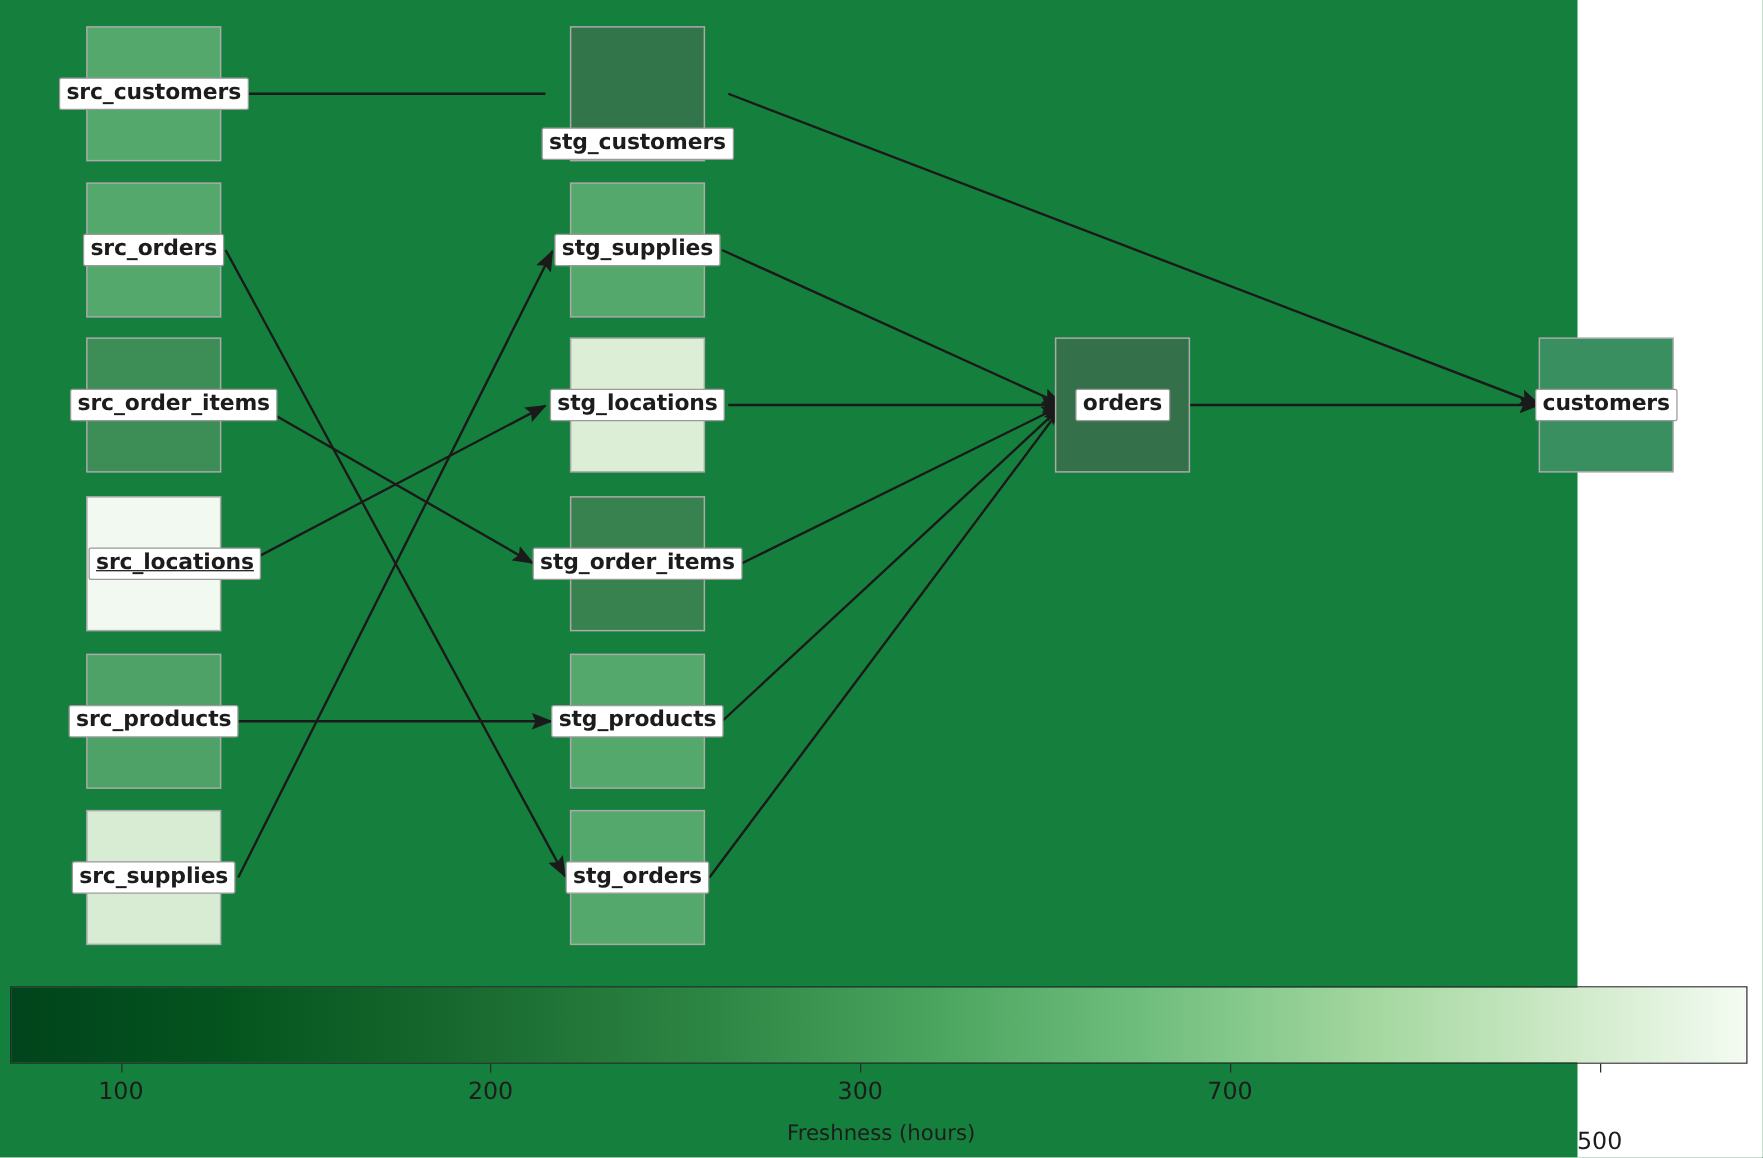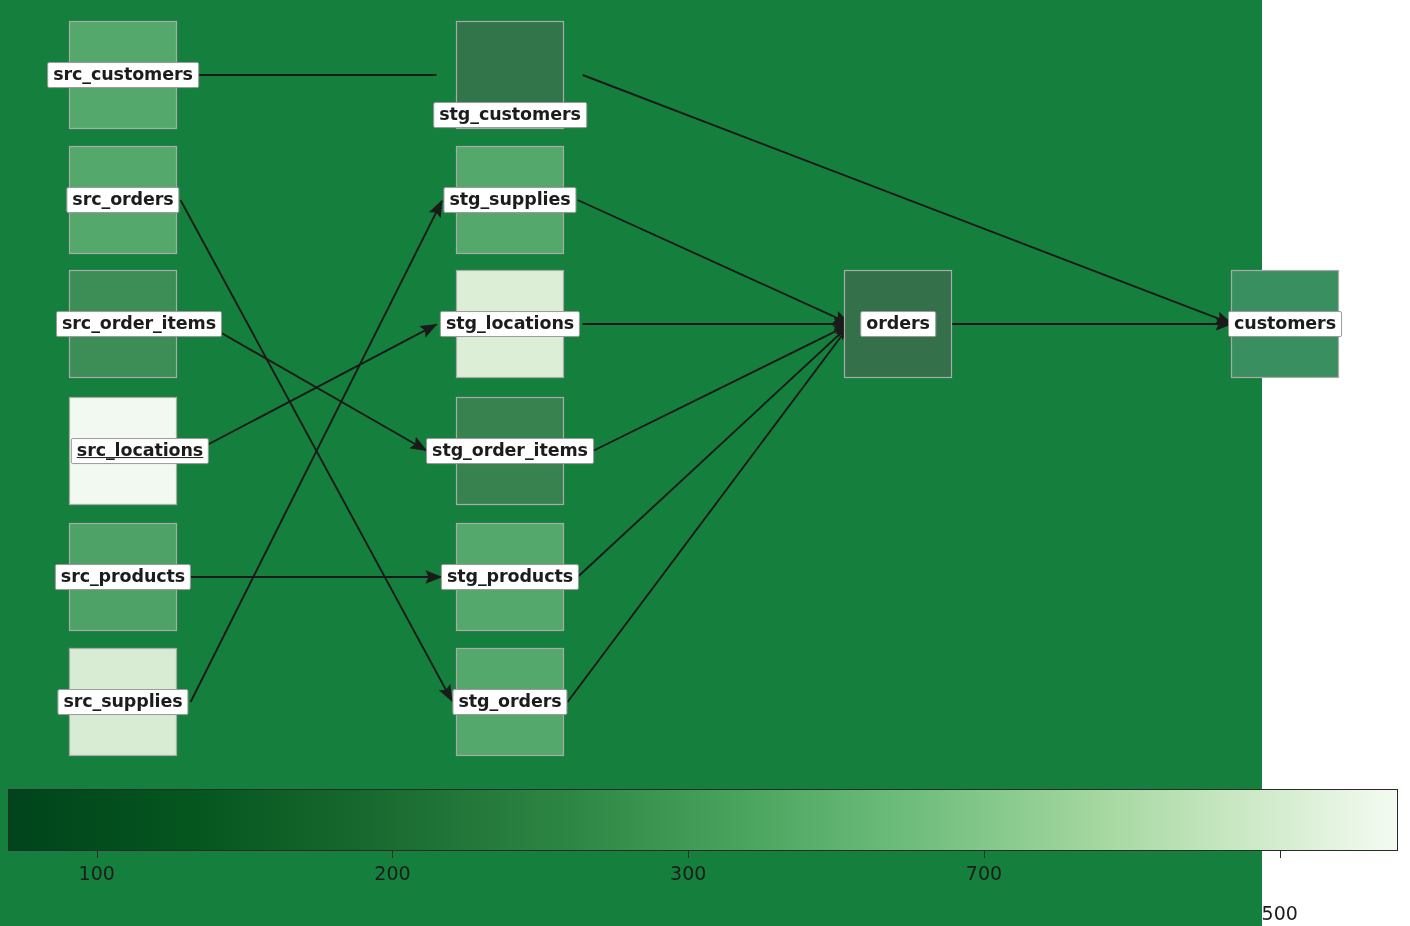--- a/index.html
+++ b/index.html
@@ -171,14 +171,15 @@
       <div class="cb-tick-label" style="left: 96.7234px;">100</div>
       <div class="cb-tick" style="left: 392.468px;"></div>
       <div class="cb-tick-label" style="left: 392.468px;">200</div>
       <div class="cb-tick" style="left: 688.213px;"></div>
       <div class="cb-tick-label" style="left: 688.213px;">300</div>
       <div class="cb-tick" style="left: 983.957px;"></div>
       <div class="cb-tick-label" style="left: 983.957px;">700</div>
       <div class="cb-tick" style="left: 1279.7px;"></div>
       <div class="cb-tick-label" style="left: 1279.7px; margin-top: 40px;">500</div>
     </div>
+  <div class="cb-axis-label">Freshness (hours)</div>
 
 </div>
 
 </body></html>

